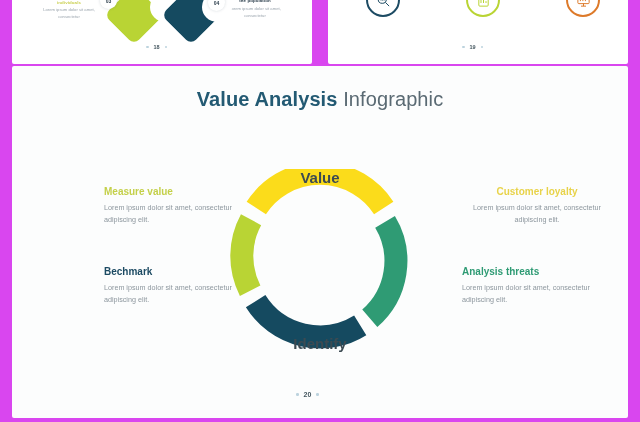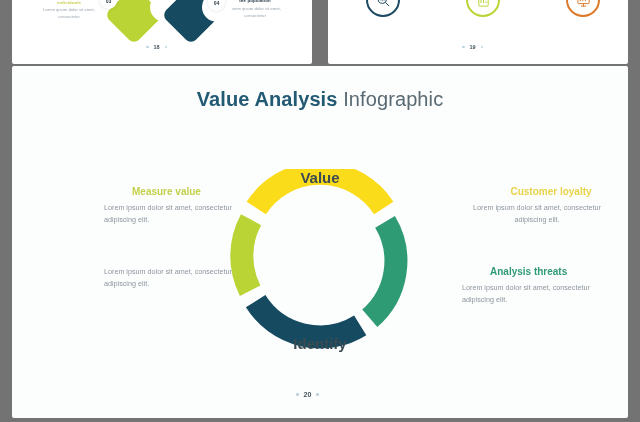--- a/index.html
+++ b/index.html
@@ -2,21 +2,21 @@
 <html><head>
 <meta charset="utf-8">
 <style>
   * { box-sizing: border-box; margin: 0; padding: 0; }
   html, body {
     width: 640px; height: 422px;
     background: #eef1f4;
     font-family: "Liberation Sans", sans-serif;
     overflow: hidden;
   }
-  #root { position: relative; width: 640px; height: 422px; background: #737373; padding-left: 28px; }
+  #root { position: relative; width: 640px; height: 422px; background: #d946ef; padding-left: 28px; }
 
   
   .top-strip { position: absolute; left: 0; top: 0; width: 640px; height: 64px; }
   .slide-card {
     position: absolute; top: -112px; height: 176px; background: #ffffff;
     border-radius: 2px; overflow: hidden;
   }
   .slide-card.left  { left: 12px;  width: 300px; }
   .slide-card.right { left: 328px; width: 300px; }
 
@@ -81,21 +81,21 @@
   .donut-wrap svg { width: 184px; height: 184px; display: block; }
   .donut-center {
     position: absolute; left: 0; top: 0; width: 184px; height: 184px;
     display: flex; flex-direction: column; align-items: center; justify-content: space-between;
     font-size: 15px; font-weight: bold; color: #3c4a52; line-height: 1.22;
     pointer-events: none;
   }
 
   
   .side-label { position: absolute; width: 150px; }
-  .side-label .lbl-title { font-size: 10px; font-weight: bold; margin-bottom: 5px; margin-left: 28px; }
+  .side-label .lbl-title { font-size: 10px; font-weight: bold; margin-bottom: 5px; }
   .side-label .lbl-body  { font-size: 7.2px; line-height: 1.65; color: #8d979e; }
   .side-label.left  { text-align: left;  left: 92px; }
   .side-label.right { text-align: left;  left: 450px; }
   .t-yellow { color: #e8d34a; }
   .t-lime   { color: #c4d04a; }
   .t-navy   { color: #1d4b63; }
   .t-green  { color: #2f9b74; }
 </style>
 </head>
 <body>
@@ -188,20 +188,21 @@
         <span>Identify</span>
       </div>
     </div>
 
     <div class="side-label left" style="top:120px;">
       <div class="lbl-title t-lime">Measure value</div>
       <div class="lbl-body">Lorem ipsum dolor sit amet, consectetur adipiscing elit.</div>
     </div>
 
     <div class="side-label left" style="top:200px;">
+      <div class="lbl-title t-navy">Bechmark</div>
       <div class="lbl-body">Lorem ipsum dolor sit amet, consectetur adipiscing elit.</div>
     </div>
 
     <div class="side-label right" style="top:120px;text-align:center;">
       <div class="lbl-title t-yellow">Customer loyalty</div>
       <div class="lbl-body">Lorem ipsum dolor sit amet, consectetur adipiscing elit.</div>
     </div>
 
     <div class="side-label right" style="top:200px;">
       <div class="lbl-title t-green">Analysis threats</div>

